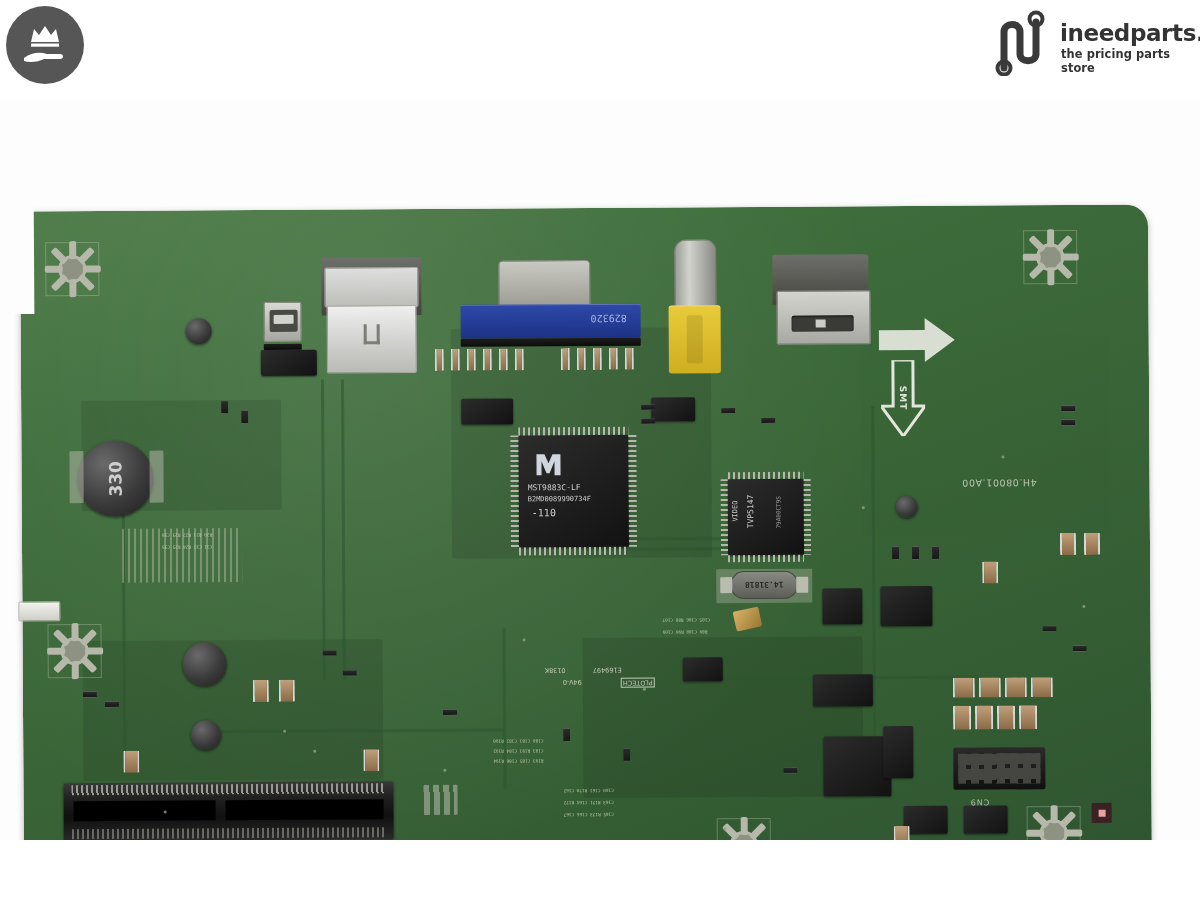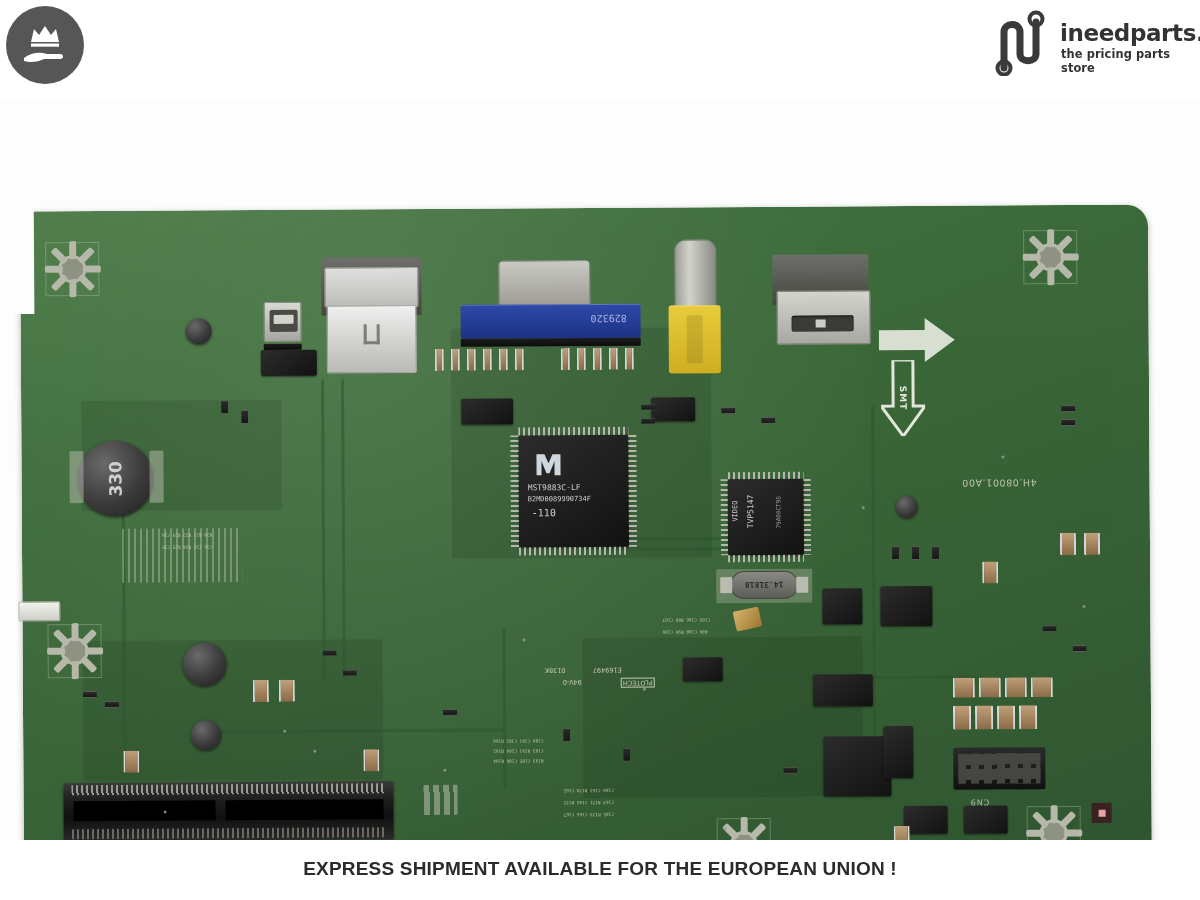--- a/index.html
+++ b/index.html
@@ -537,17 +537,14 @@
       <div class="pad" style="left:400px;top:576px;width:34px;height:30px;opacity:.55;
            background:repeating-linear-gradient(90deg,#b9bcae 0 6px,transparent 6px 10px);"></div>
 
       <div class="silk-big rot180" style="left:946px;top:592px;font-size:8px;">CN9</div>
     </div>
 
     <div class="pcb-notch"></div>
     <div class="pcb-notch2"></div>
   </div>
 
-  <div id="footer">
-    <div class="footer-text">EXPRESS SHIPMENT AVAILABLE FOR THE EUROPEAN UNION !</div>
-  </div>
 
 </div>
 
 </body></html>

